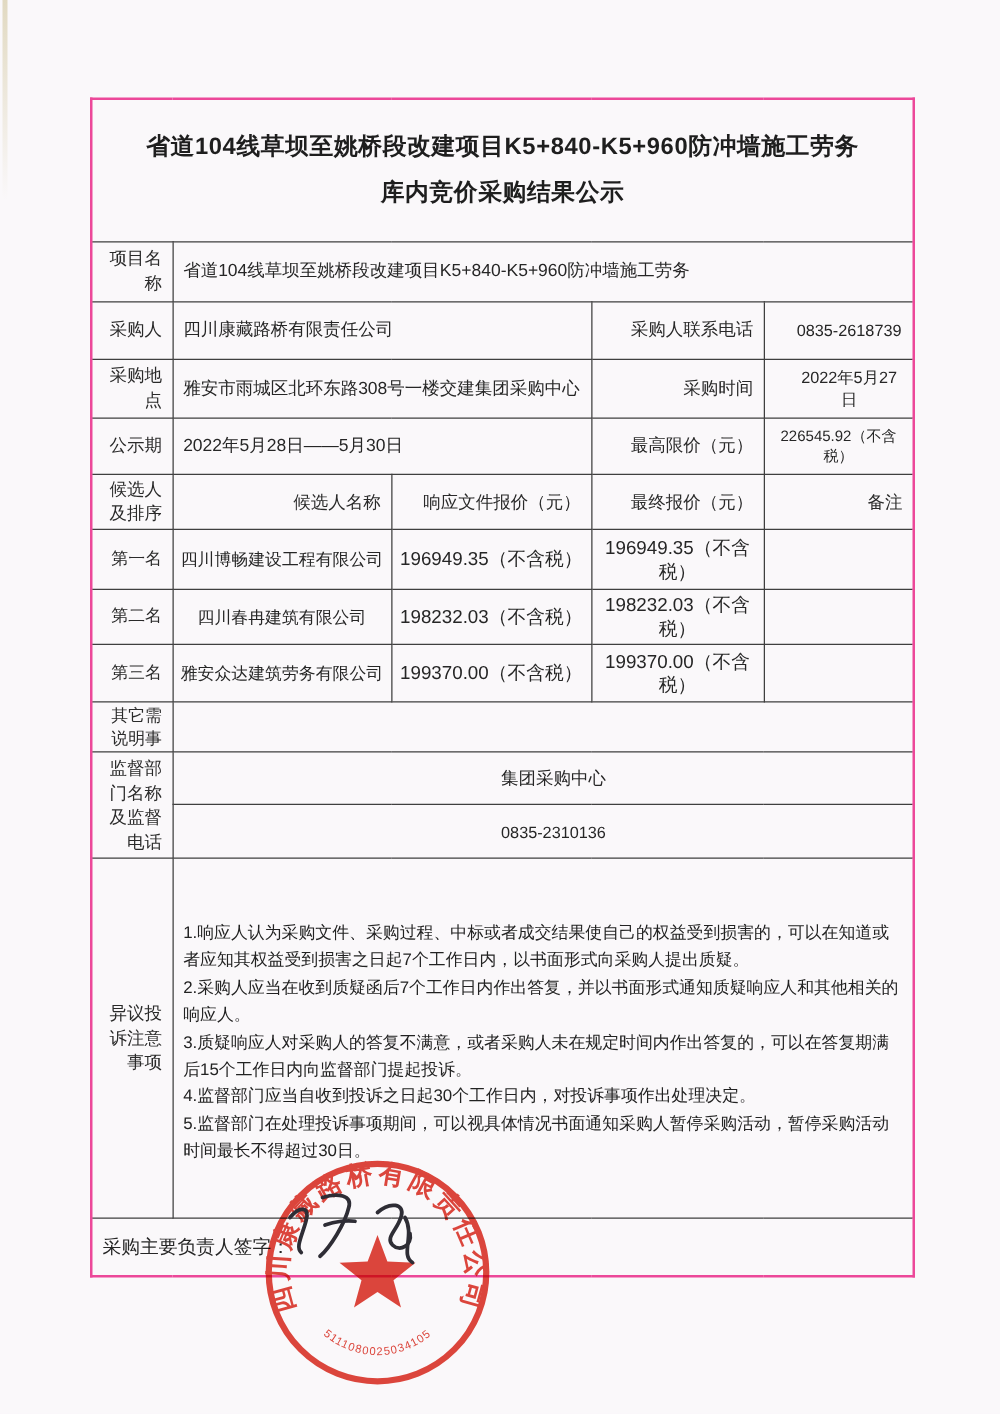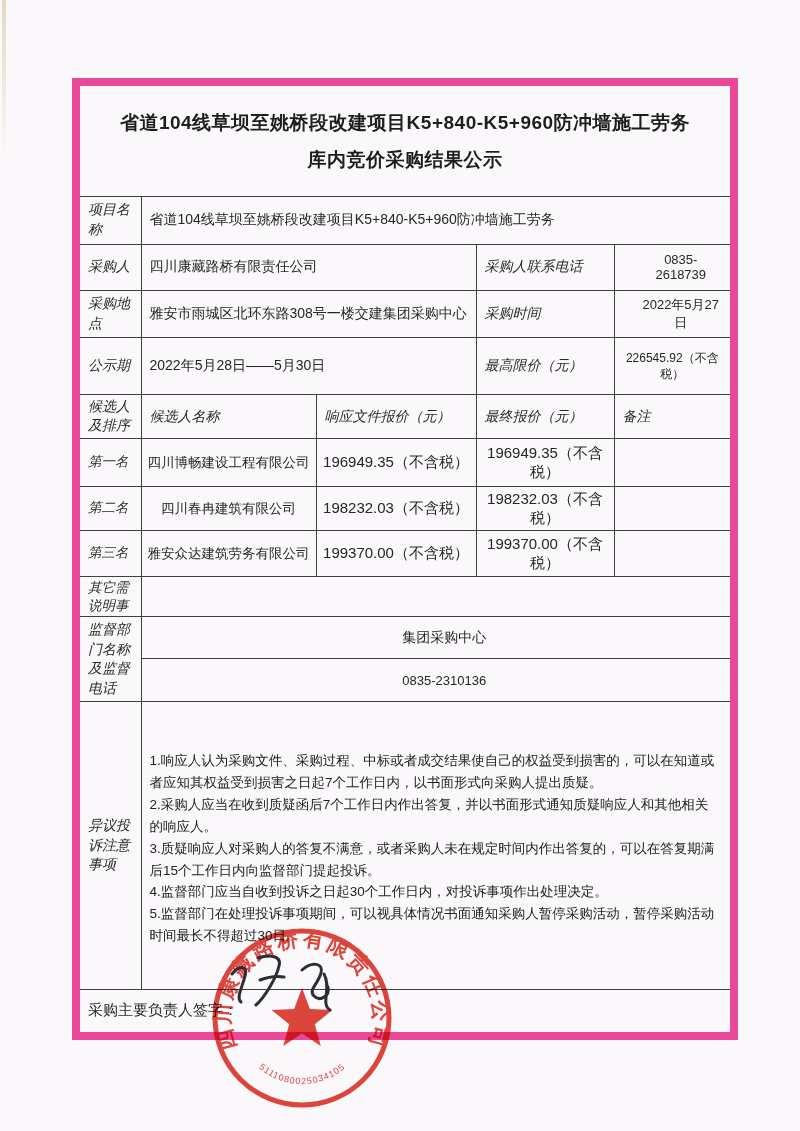--- a/index.html
+++ b/index.html
@@ -17,47 +17,47 @@
   
   .edge-artifact {
     position: absolute; left: 2px; top: 0; width: 4px; height: 160px;
     background: linear-gradient(#d9cfae, rgba(217,207,174,0));
     opacity: .75;
   }
 
   table.doc {
     position: absolute; left: 72px; top: 78px; width: 658px;
     border-collapse: collapse; table-layout: fixed;
-    border: 8px solid #ec4899;
+    border: 2px solid #ec4899;
   }
   table.doc td {
     border: 1px solid #3f3f3f;
     vertical-align: middle;
     overflow: hidden;
   }
   .r-title { height: 114px; }
   .r1 { height: 48px; }  .r2 { height: 46px; }  .r3 { height: 47px; }
   .r4 { height: 35px; }  .r5 { height: 42px; }  .r6 { height: 48px; }
   .r7 { height: 44px; padding-left: 48px; }  .r8 { height: 46px; }  .r9 { height: 35px; }
   .r10 { height: 42px; } .r11 { height: 43px; } .r12 { height: 288px; }
   .r13 { height: 46px; }
 
   .title-cell {
     text-align: center; font-weight: bold; font-size: 19px;
     line-height: 1.95; letter-spacing: .5px; color: #1e1e1e;
   }
   .lbl {
-    text-align: left; font-size: 14px; line-height: 1.4;
-    padding: 2px 8px; color: #2a2a2a; font-style: italic;
+    text-align: right; font-size: 14px; line-height: 1.4;
+    padding: 2px 8px; color: #2a2a2a;
   }
   .val { font-size: 14px; padding: 2px 8px; }
   .ctr { text-align: center; padding-left: 25px; }
   .price { font-size: 15px; text-align: center; }
   .name-cell { font-size: 13.5px; text-align: center; }
-  .small-val { font-size: 12px; text-align: center; line-height: 1.35; padding: 12px 6px; }
+  .small-val { font-size: 12px; text-align: center; line-height: 1.35; padding: 6px 6px; }
   .notice {
     font-size: 13.5px; line-height: 1.62; padding: 6px 10px 0 8px;
     text-align: left; color: #222;
   }
   .sign-cell { font-size: 15px; padding-left: 8px; }
 
   
   .stamp {
     position: absolute; left: 207px; top: 923px; width: 190px; height: 190px;
     mix-blend-mode: multiply; opacity: .9; pointer-events: none;

